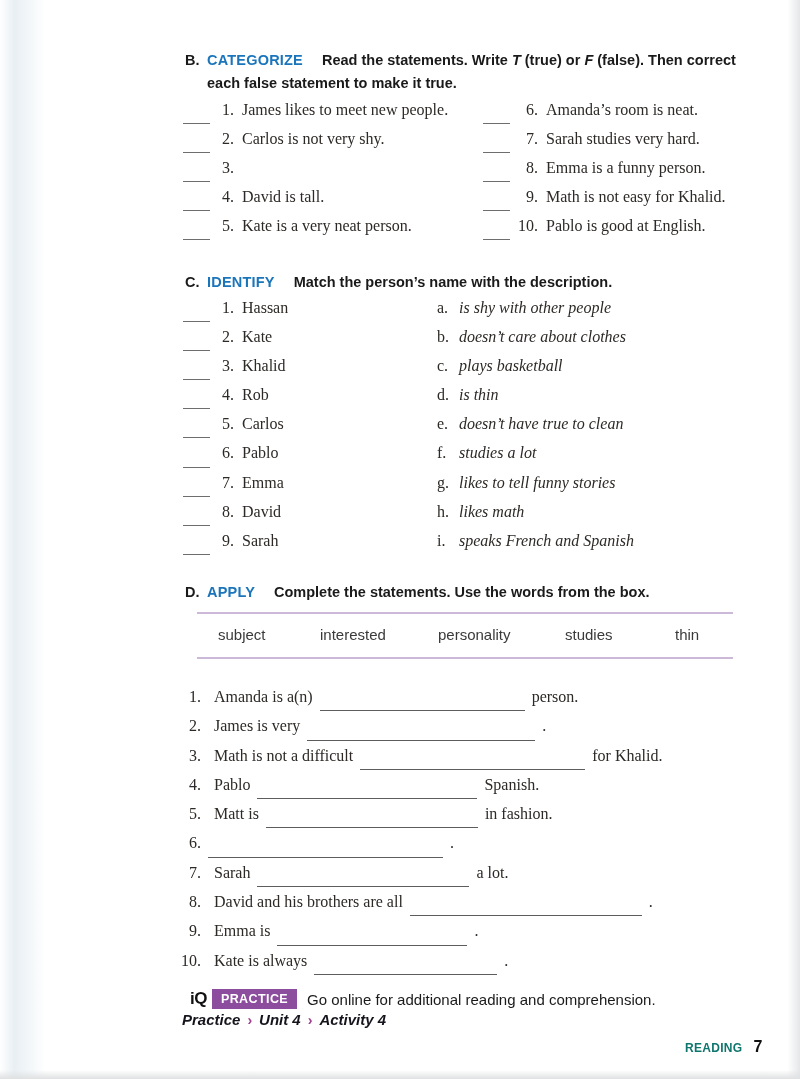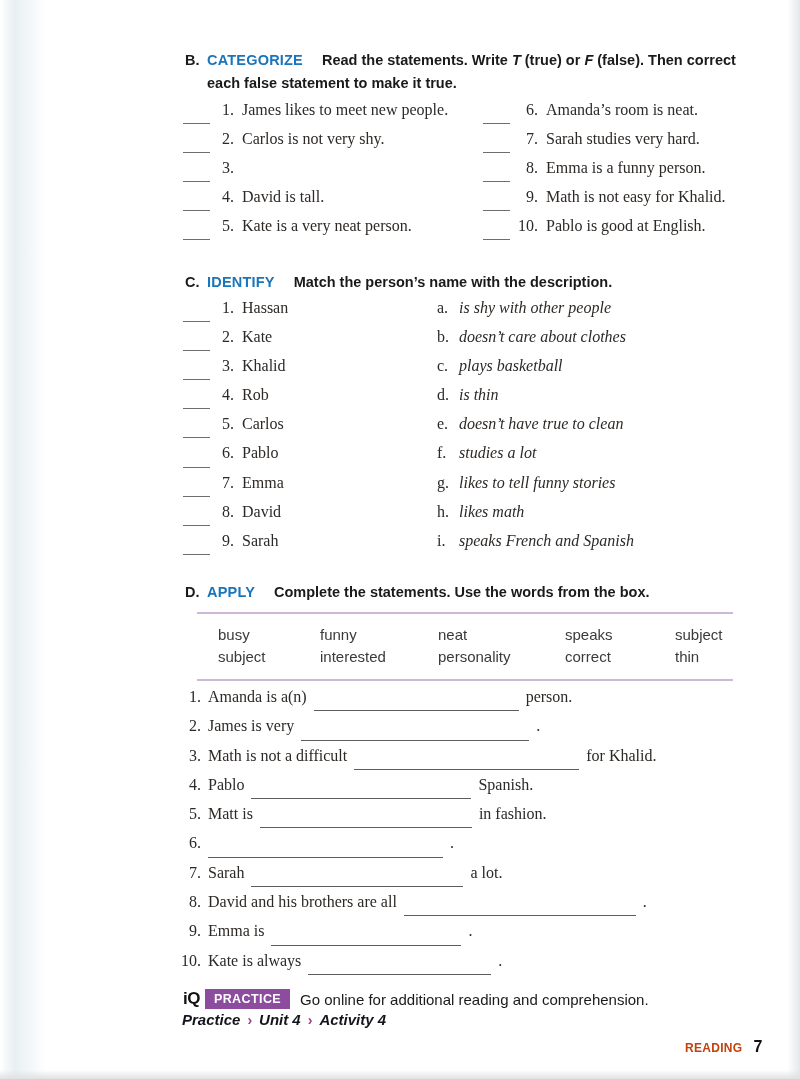--- a/index.html
+++ b/index.html
@@ -49,37 +49,37 @@
   .wordbox{position:absolute;left:197px;top:612px;width:536px;
     border-top:2px solid #ccb9d9;border-bottom:2px solid #ccb9d9;
     padding:10px 0 11px 0;box-sizing:border-box;}
   .wb-grid{display:grid;grid-template-columns:102px 118px 127px 110px auto;
     padding-left:21px;font-size:15px;line-height:22px;color:#3a3a3a;}
 
   
   .slist{position:absolute;left:177px;top:688px;width:590px;}
   .srow{display:flex;align-items:baseline;height:29.3px;font-family:"Liberation Serif", serif;font-size:16px;color:#2d2926;}
   .snum{flex:0 0 24px;width:24px;text-align:right;}
-  .spre{margin-left:7px;white-space:nowrap;}
+  .spre{margin-left:13px;white-space:nowrap;}
   .sblank{border-bottom:1.2px solid #5d5d5d;align-self:flex-end;margin-bottom:6px;margin-left:7px;flex:0 0 auto;}
   .spost{margin-left:7px;white-space:nowrap;}
 
   
-  .iq-line{position:absolute;left:183px;top:989px;display:flex;align-items:center;}
+  .iq-line{position:absolute;left:190px;top:989px;display:flex;align-items:center;}
   .iq{font-weight:bold;font-size:17px;letter-spacing:-0.5px;color:#111;}
   .badge{background:#8d4d9e;color:#ffffff;font-weight:bold;font-size:12.5px;
     padding:3px 9px 3px 9px;margin-left:5px;letter-spacing:0.4px;}
   .iq-text{font-weight:normal;font-size:15px;margin-left:10px;color:#1a1a1a;}
   .crumbs{position:absolute;left:182px;top:1011px;display:flex;align-items:center;gap:7px;
     font-weight:bold;font-style:italic;font-size:15px;color:#14141c;}
   .crumb-sep{color:#a23e8c;font-style:normal;font-weight:bold;font-size:14px;}
 
   
   .footer{position:absolute;left:685px;top:1038px;display:flex;align-items:baseline;gap:11px;}
-  .footer-label{font-weight:bold;font-size:12px;letter-spacing:0.3px;color:#c2410c;}
+  .footer-label{font-weight:bold;font-size:12px;letter-spacing:0.3px;color:#0f766e;}
   .footer-num{font-weight:bold;font-size:16px;color:#111;}
 </style>
 </head>
 <body>
 
 <div class="page">
   <div class="edge-left"></div>
   <div class="edge-right"></div>
   <div class="edge-bottom"></div>
 
@@ -251,31 +251,24 @@
     </div>
   </div>
 
   <div class="sec-header" id="hdr-d">
     <span class="sec-letter">D.</span>
     <p class="sec-instr"><span class="kw">APPLY</span><span>Complete the statements. Use the words from the box.</span></p>
   </div>
 
   <div class="wordbox">
     <div class="wb-grid">
-      <span>busy</span>
-      <span>funny</span>
-      <span>neat</span>
-      <span>speaks</span>
-      <span>subject</span>
-    </div>
-    <div class="wb-grid">
       <span>subject</span>
       <span>interested</span>
       <span>personality</span>
-      <span>correct</span>
+      <span>studies</span>
       <span>thin</span>
     </div>
   </div>
 
   <div class="slist">
     <div class="srow">
       <span class="snum">1.</span>
       <span class="spre">Amanda is a(n)</span>
       <span class="sblank" style="width:205px"></span>
       <span class="spost">person.</span>

